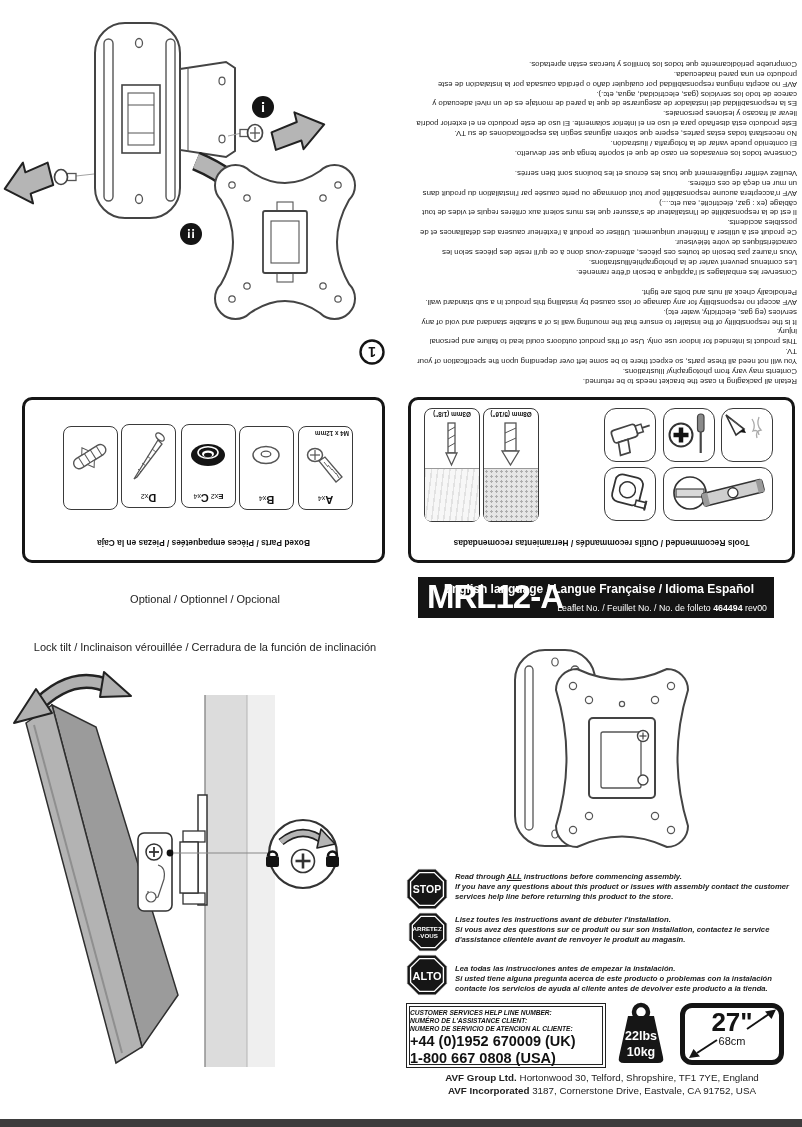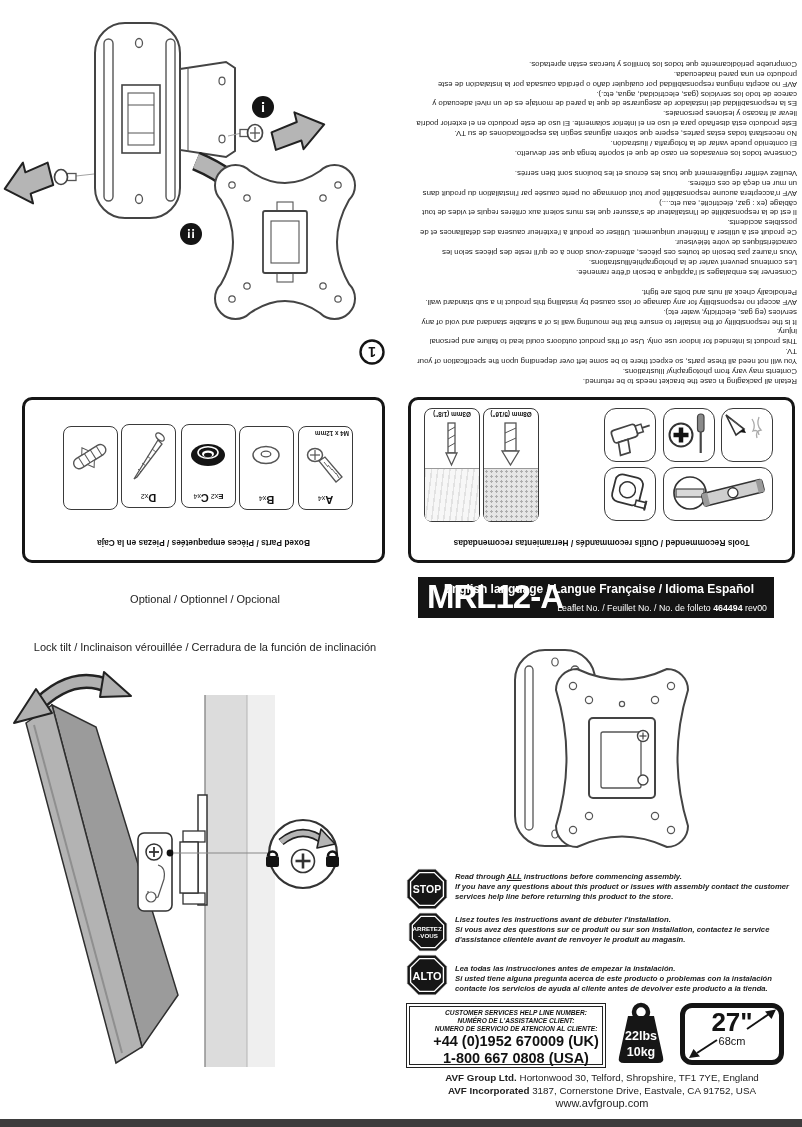--- a/index.html
+++ b/index.html
@@ -31,21 +31,21 @@
   .model{position:absolute;left:9px;top:1px;font-size:33px;font-weight:800;letter-spacing:-1px;}
   .hdr-langs{position:absolute;right:20px;top:5px;font-size:12px;font-weight:bold;}
   .hdr-leaflet{position:absolute;right:7px;bottom:5px;font-size:8.8px;}
   
   .mid-caption{font-size:11px;color:#222;text-align:center;}
   
   .warn-text{font-size:7.7px;font-weight:bold;font-style:italic;line-height:10px;color:#222;}
   .uline{text-decoration:underline;}
   
   .cs-outer{left:406px;top:1003px;width:198px;height:63px;border:1.3px solid #222;background:#fff;}
-  .cs-inner{position:absolute;inset:2px;border:1.3px solid #222;text-align:center;padding-left:20px;}
+  .cs-inner{position:absolute;inset:2px;border:1.3px solid #222;}
   .cs-head{font-size:6.6px;font-weight:bold;font-style:italic;line-height:8px;color:#111;}
   .cs-phone{font-size:14.5px;font-weight:bold;line-height:17px;color:#111;}
   
   .size-badge{left:680px;top:1003px;width:94px;height:52px;border:5px solid #141414;border-radius:12px;background:#fff;}
   .size-in{position:absolute;left:0;right:0;top:0;text-align:center;font-size:26px;font-weight:800;color:#141414;line-height:28px;}
   .size-cm{position:absolute;left:0;right:0;top:27px;text-align:center;font-size:11px;color:#141414;}
   
   .footer{left:402px;top:1072px;width:400px;text-align:center;font-size:9.8px;line-height:12.5px;color:#222;}
   .footer .site{font-size:11px;}
   .bottom-bar{left:0;top:1119px;width:802px;height:8px;background:#3d3d3d;}
@@ -462,18 +462,17 @@
       <line x1="62" y1="21" x2="84" y2="6" stroke="#141414" stroke-width="2"></line>
       <polygon points="91,1.5 80,3.5 86.5,11" fill="#141414"></polygon>
       <line x1="32" y1="32" x2="12" y2="45" stroke="#141414" stroke-width="2"></line>
       <polygon points="4,50 15,48.5 8.5,41" fill="#141414"></polygon>
     </svg>
   </div>
 
   <div class="abs footer">
     <div><b>AVF Group Ltd.</b><span> Hortonwood 30, Telford, Shropshire, TF1 7YE, England</span></div>
     <div><b>AVF Incorporated</b><span> 3187, Cornerstone Drive, Eastvale, CA 91752, USA</span></div>
-    <div class="site">www.avfgroup.com</div>
   </div>
 
   <div class="abs bottom-bar"></div>
 
 </div>
 
 </body></html>

